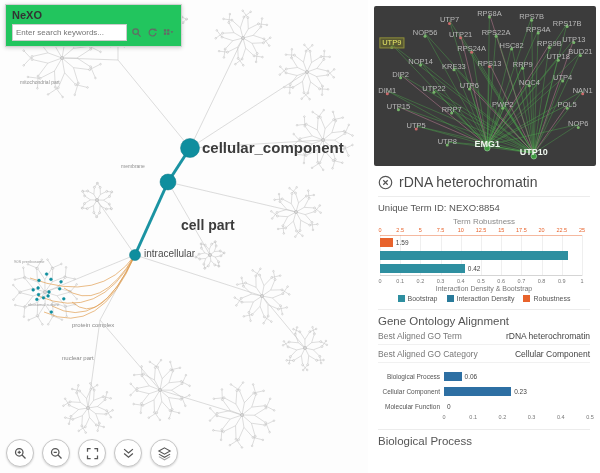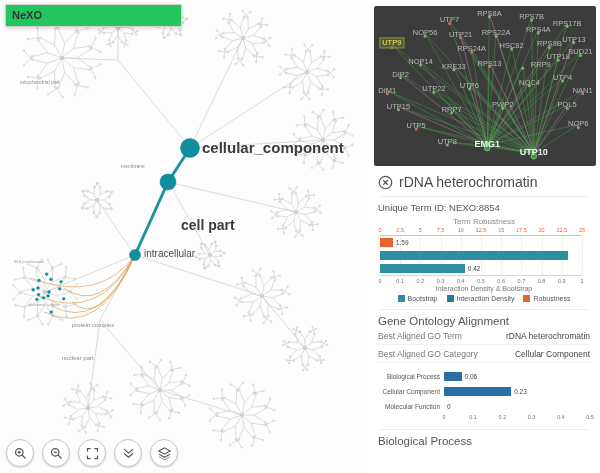--- a/index.html
+++ b/index.html
@@ -1205,20 +1205,44 @@
         <span style="left: 20px; top: 80px; font-size: 5px; color: rgb(143, 143, 143);">mitochondrial part</span>
         <span style="left: 121px; top: 164px; font-size: 5px; color: rgb(143, 143, 143);">membrane</span>
         <span style="left: 72px; top: 322px; font-size: 6px; color: rgb(136, 136, 136);">protein complex</span>
         <span style="left: 62px; top: 355px; font-size: 6px; color: rgb(136, 136, 136);">nuclear part</span>
         <span style="left: 14px; top: 260px; font-size: 4px; color: rgb(154, 154, 154);">90S preribosome</span>
         <span style="left: 28px; top: 303px; font-size: 4px; color: rgb(154, 154, 154);">ribosomal subunit</span>
       </div>
 
     <div class="search-panel">
       <div class="nexo-title">NeXO</div>
+      <div class="search-row">
+        <input placeholder="Enter search keywords..." style="">
+        <span class="sp-icon">
+          <svg viewBox="0 0 24 24" fill="none" stroke="#666" stroke-width="2.5">
+              <circle cx="10" cy="10" r="6"></circle>
+              <path d="M14.5 14.5L21 21"></path>
+            </svg>
+        </span>
+        <span class="sp-icon">
+          <svg viewBox="0 0 24 24" fill="none" stroke="#666" stroke-width="2.5">
+              <path d="M19.5 13a7.5 7.5 0 1 1-2.2-6.3"></path>
+              <path d="M17.5 3v4.2h4.2"></path>
+            </svg>
+        </span>
+        <span class="sp-icon">
+          <svg viewBox="0 0 24 24" fill="#666">
+              <rect x="2" y="5" width="5" height="5"></rect>
+              <rect x="9" y="5" width="5" height="5"></rect>
+              <rect x="2" y="12" width="5" height="5"></rect>
+              <rect x="9" y="12" width="5" height="5"></rect>
+              <path d="M16.5 9.5l3 4 3-4z"></path>
+            </svg>
+        </span>
+      </div>
     </div>
 
     <div class="toolbar" id="toolbar">
         <div class="tool-btn">
           <svg viewBox="0 0 24 24" fill="none" stroke="#555" stroke-width="2">
             <circle cx="10" cy="10" r="6"></circle>
             <path d="M14.5 14.5L20 20M7.5 10h5M10 7.5v5"></path>
           </svg>
         </div>
         <div class="tool-btn">
@@ -1364,21 +1388,21 @@
           <span class="net-label" style="left: 55%; top: 17%;">RPS22A</span>
           <span class="net-label" style="left: 74%; top: 15%;">RPS4A</span>
           <span class="net-label" style="left: 90%; top: 21%;">UTP13</span>
           <span class="net-label hl" style="left: 8%; top: 24%;">UTP9</span>
           <span class="net-label" style="left: 44%; top: 27%;">RPS24A</span>
           <span class="net-label" style="left: 62%; top: 25%;">HSC82</span>
           <span class="net-label" style="left: 79%; top: 24%;">RPS9B</span>
           <span class="net-label" style="left: 21%; top: 35%;">NOP14</span>
           <span class="net-label" style="left: 36%; top: 38%;">KRE33</span>
           <span class="net-label" style="left: 52%; top: 36%;">RPS13</span>
-          <span class="net-label" style="left: 67%; top: 37%; padding-left: 36px;">RRP9</span>
+          <span class="net-label" style="left: 67%; top: 37%;">RRP9</span>
           <span class="net-label" style="left: 83%; top: 32%;">UTP18</span>
           <span class="net-label" style="left: 93%; top: 29%;">BUD21</span>
           <span class="net-label" style="left: 12%; top: 43%;">DIP2</span>
           <span class="net-label" style="left: 6%; top: 53%;">DIM1</span>
           <span class="net-label" style="left: 27%; top: 52%;">UTP22</span>
           <span class="net-label" style="left: 43%; top: 50%;">UTP6</span>
           <span class="net-label" style="left: 70%; top: 48%;">NOC4</span>
           <span class="net-label" style="left: 85%; top: 45%;">UTP4</span>
           <span class="net-label" style="left: 94%; top: 53%;">NAN1</span>
           <span class="net-label" style="left: 11%; top: 63%;">UTP15</span>

